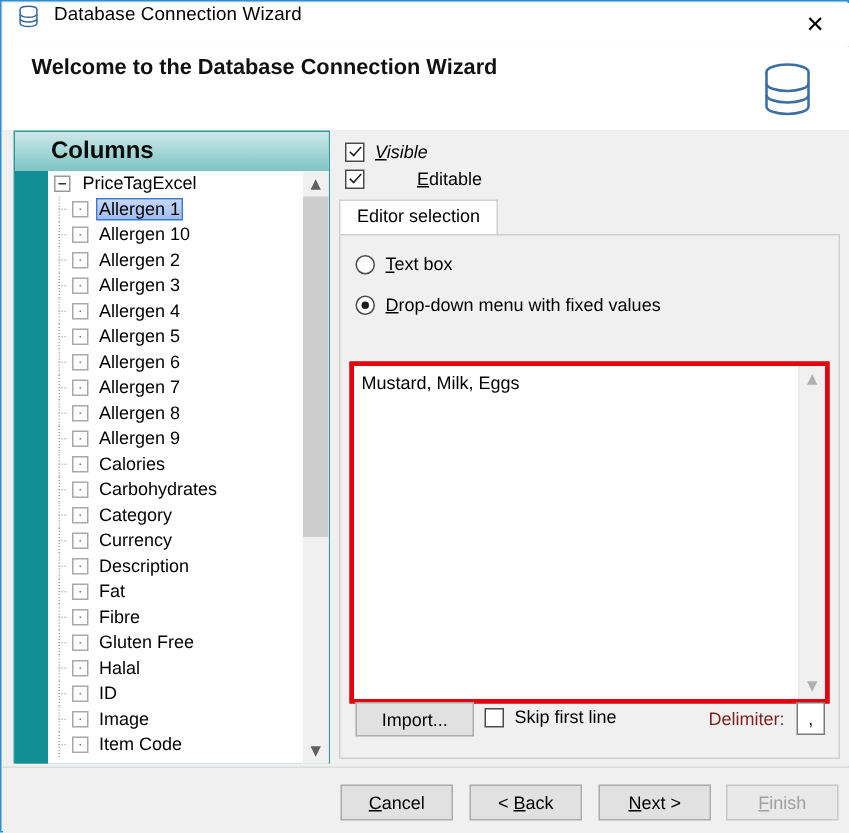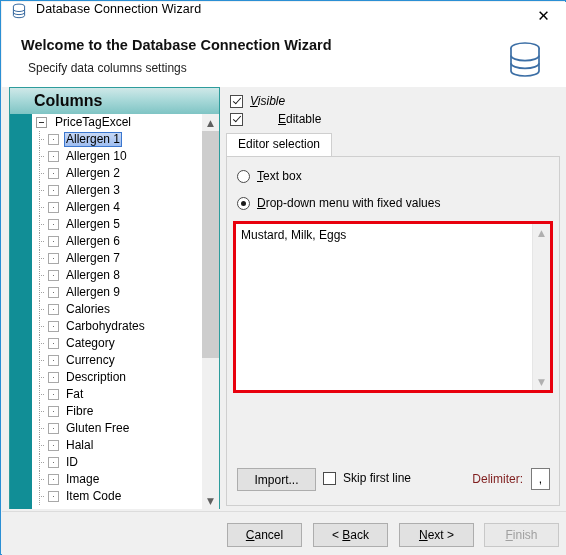--- a/index.html
+++ b/index.html
@@ -326,23 +326,23 @@
     position: absolute;
     left: 3px; top: 3px;
     width: 5px; height: 5px;
     border-radius: 50%;
     background: #1b1b1b;
   }
 
   
   #values-box-wrap {
     position: absolute;
-    left: 6px; top: 64px;
+    left: 6px; top: 84px;
     width: 320px;
-    height: 172px;
+    height: 228px;
     box-sizing: border-box;
     border: 3px solid #e8000d;
     background: #7f1d1d;
   }
   #values-text {
     position: absolute;
     left: 0; top: 0;
     right: 17px; bottom: 0;
     padding: 4px 5px;
     font-size: 12px;
@@ -460,21 +460,20 @@
       </svg>
     </span>
     <span id="titlebar-text">Database Connection Wizard</span>
     <div id="close-button">
       <span class="glyph">✕</span>
     </div>
   </div>
 
   <div id="header">
     <div id="header-title">Welcome to the Database Connection Wizard</div>
-    <div id="header-subtitle">Specify data columns settings</div>
     <div id="header-icon">
       <svg width="46" height="46" viewBox="0 0 46 46">
         <ellipse cx="23" cy="11" rx="14" ry="5" fill="#ffffff" stroke="#3b6ea5" stroke-width="1.7"></ellipse>
         <path d="M9 11 V34 C9 36.8 15.3 39 23 39 C30.7 39 37 36.8 37 34 V11" fill="#ffffff" stroke="#3b6ea5" stroke-width="1.7"></path>
         <path d="M9 18.6 C9 21.4 15.3 23.6 23 23.6 C30.7 23.6 37 21.4 37 18.6" fill="none" stroke="#3b6ea5" stroke-width="1.7"></path>
         <path d="M9 26.3 C9 29.1 15.3 31.3 23 31.3 C30.7 31.3 37 29.1 37 26.3" fill="none" stroke="#3b6ea5" stroke-width="1.7"></path>
       </svg>
     </div>
   </div>
 

